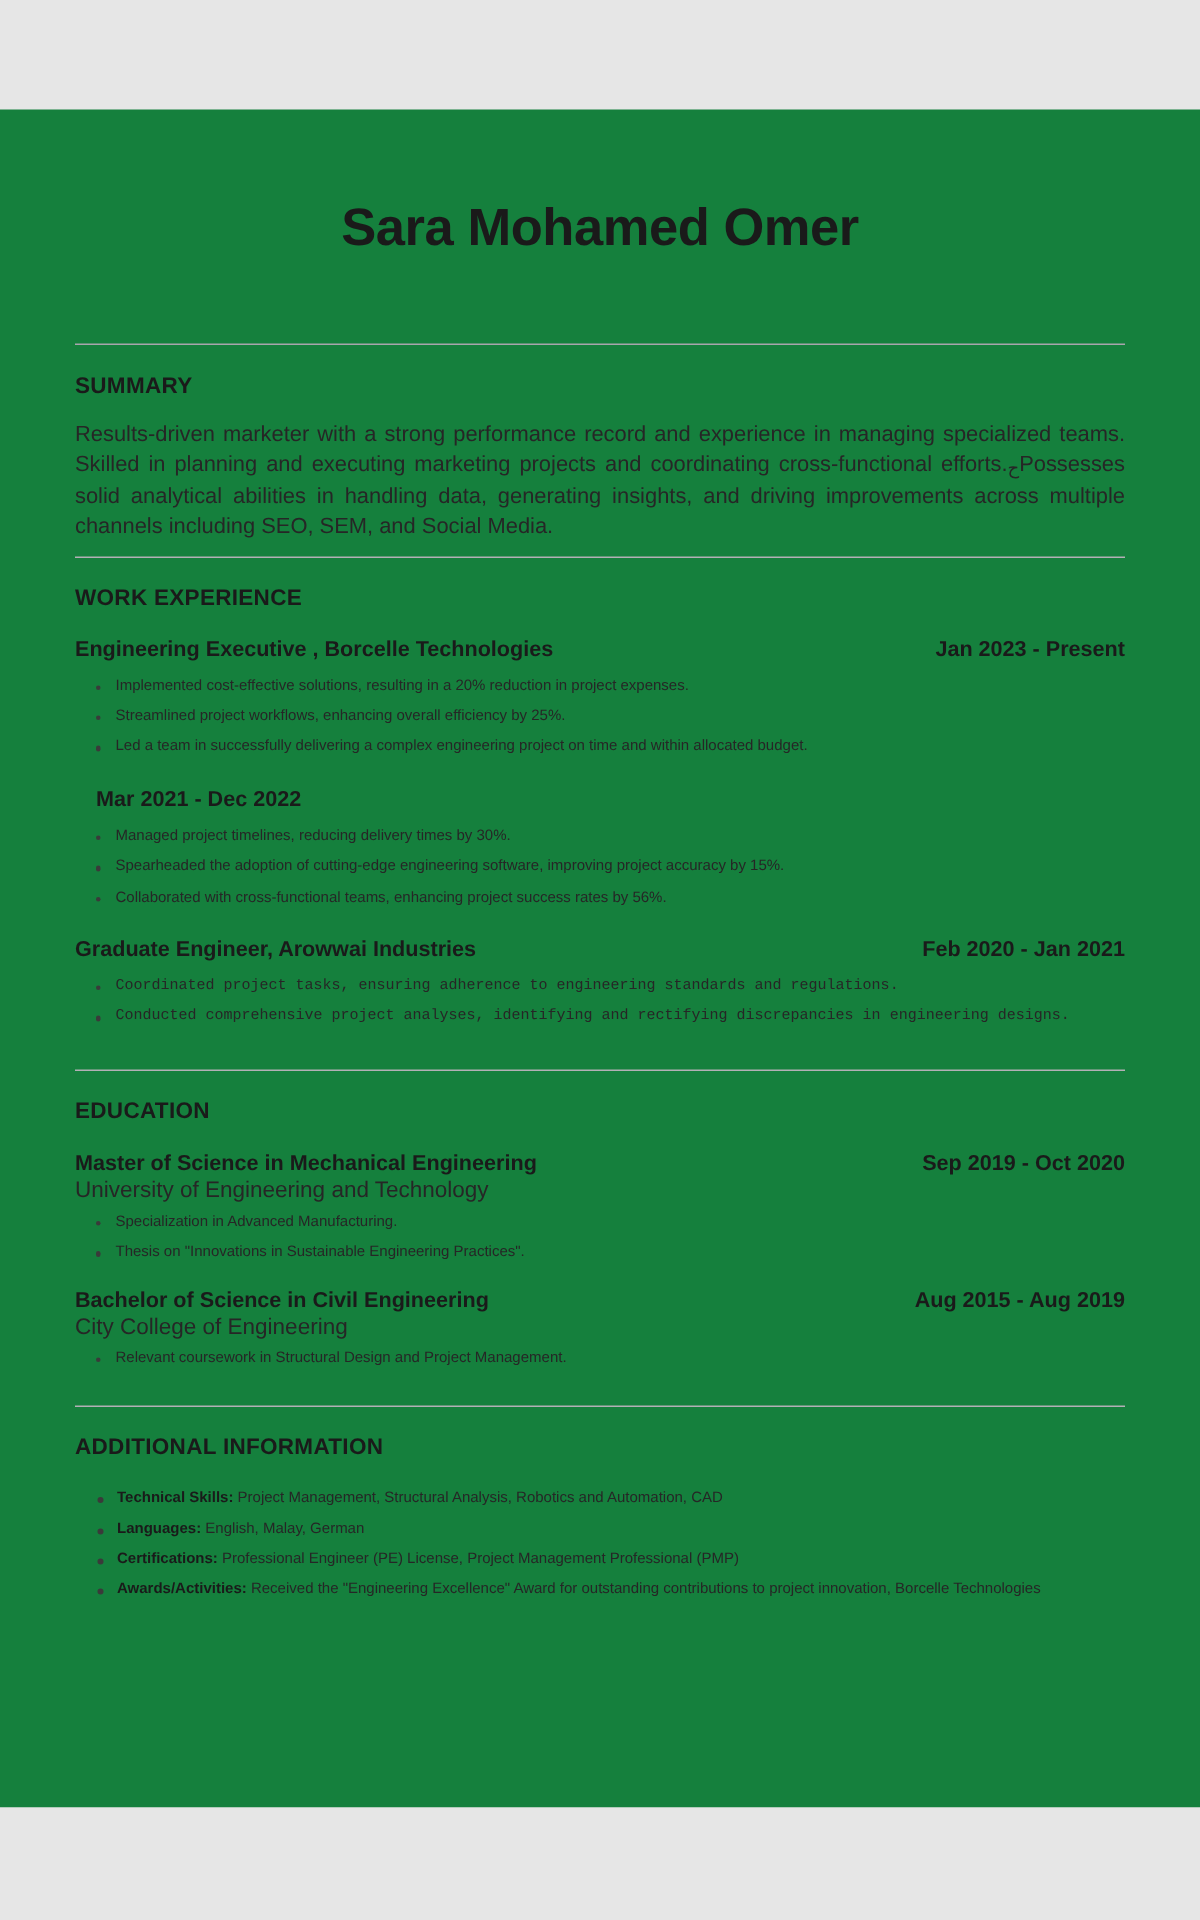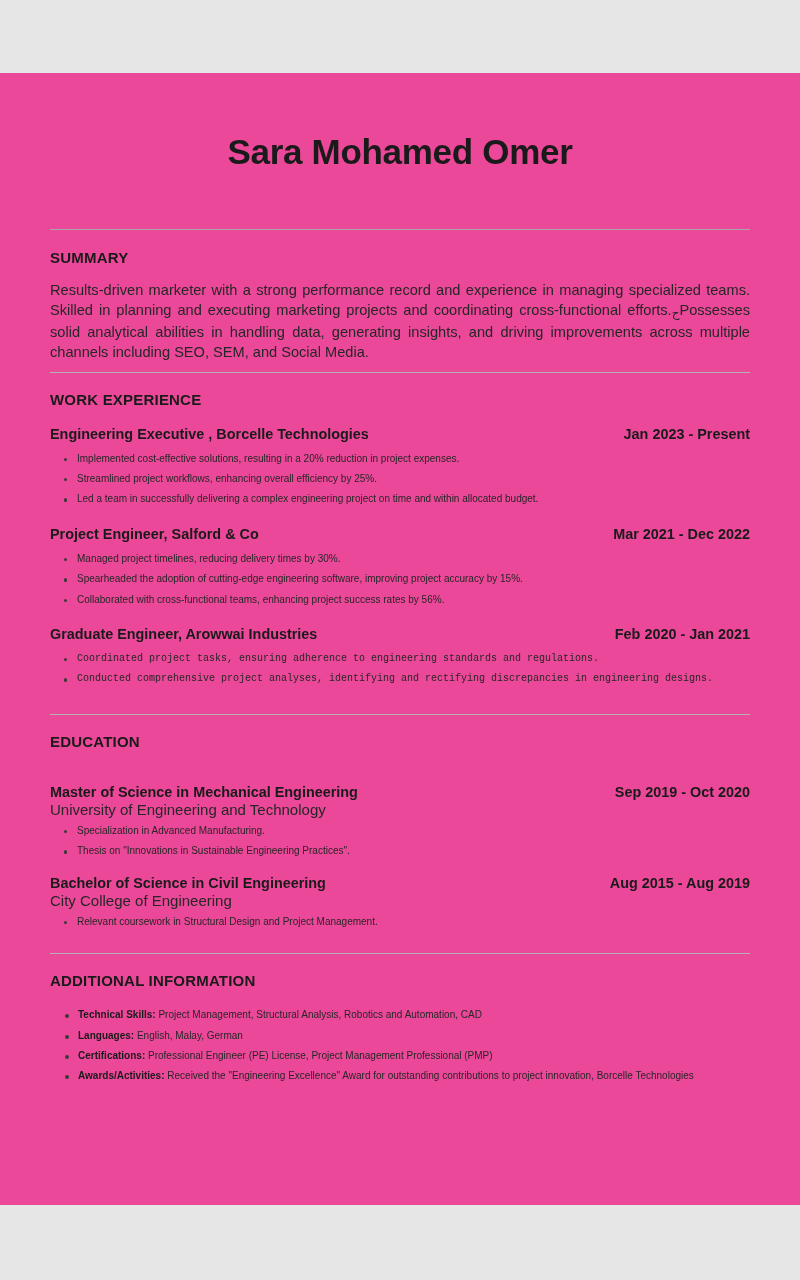--- a/index.html
+++ b/index.html
@@ -13,21 +13,21 @@
     font-family: "Liberation Sans", sans-serif;
     color: #1a1a1a;
     overflow: hidden;
   }
   .page {
     position: absolute;
     top: 73px;
     left: 0;
     width: 800px;
     height: 1132px;
-    background: #ec4899;
+    background: #15803d;
     box-sizing: border-box;
   }
   .band-top {
     position: absolute;
     top: 0; left: 0;
     width: 800px; height: 73px;
     background: #e6e6e6;
   }
   .band-bottom {
     position: absolute;
@@ -156,21 +156,20 @@
       </div>
       <ul class="bullets" style="margin-top:7px;">
         <li>Implemented cost-effective solutions, resulting in a 20% reduction in project expenses.</li>
         <li>Streamlined project workflows, enhancing overall efficiency by 25%.</li>
         <li>Led a team in successfully delivering a complex engineering project on time and within allocated budget.</li>
       </ul>
     </div>
 
     <div style="margin-top:16px;">
       <div class="entry-head">
-        <span class="role">Project Engineer, Salford &amp; Co</span>
         <span class="dates">Mar 2021 - Dec 2022</span>
       </div>
       <ul class="bullets" style="margin-top:7px;">
         <li>Managed project timelines, reducing delivery times by 30%.</li>
         <li>Spearheaded the adoption of cutting-edge engineering software, improving project accuracy by 15%.</li>
         <li>Collaborated with cross-functional teams, enhancing project success rates by 56%.</li>
       </ul>
     </div>
 
     <div style="margin-top:16px;">
@@ -181,21 +180,21 @@
       <ul class="bullets" style="margin-top:7px;font-family:Liberation Mono, monospace;">
         <li>Coordinated project tasks, ensuring adherence to engineering standards and regulations.</li>
         <li>Conducted comprehensive project analyses, identifying and rectifying discrepancies in engineering designs.</li>
       </ul>
     </div>
 
     <div class="rule thin" style="margin-top:24px;"></div>
 
     <div class="section-title" style="margin-top:18px;">EDUCATION</div>
 
-    <div style="margin-top:34px;">
+    <div style="margin-top:19px;">
       <div class="entry-head">
         <span class="role">Master of Science in Mechanical Engineering</span>
         <span class="dates">Sep 2019 - Oct 2020</span>
       </div>
       <div class="sub-line">University of Engineering and Technology</div>
       <ul class="bullets" style="margin-top:2px;">
         <li>Specialization in Advanced Manufacturing.</li>
         <li>Thesis on "Innovations in Sustainable Engineering Practices".</li>
       </ul>
     </div>

